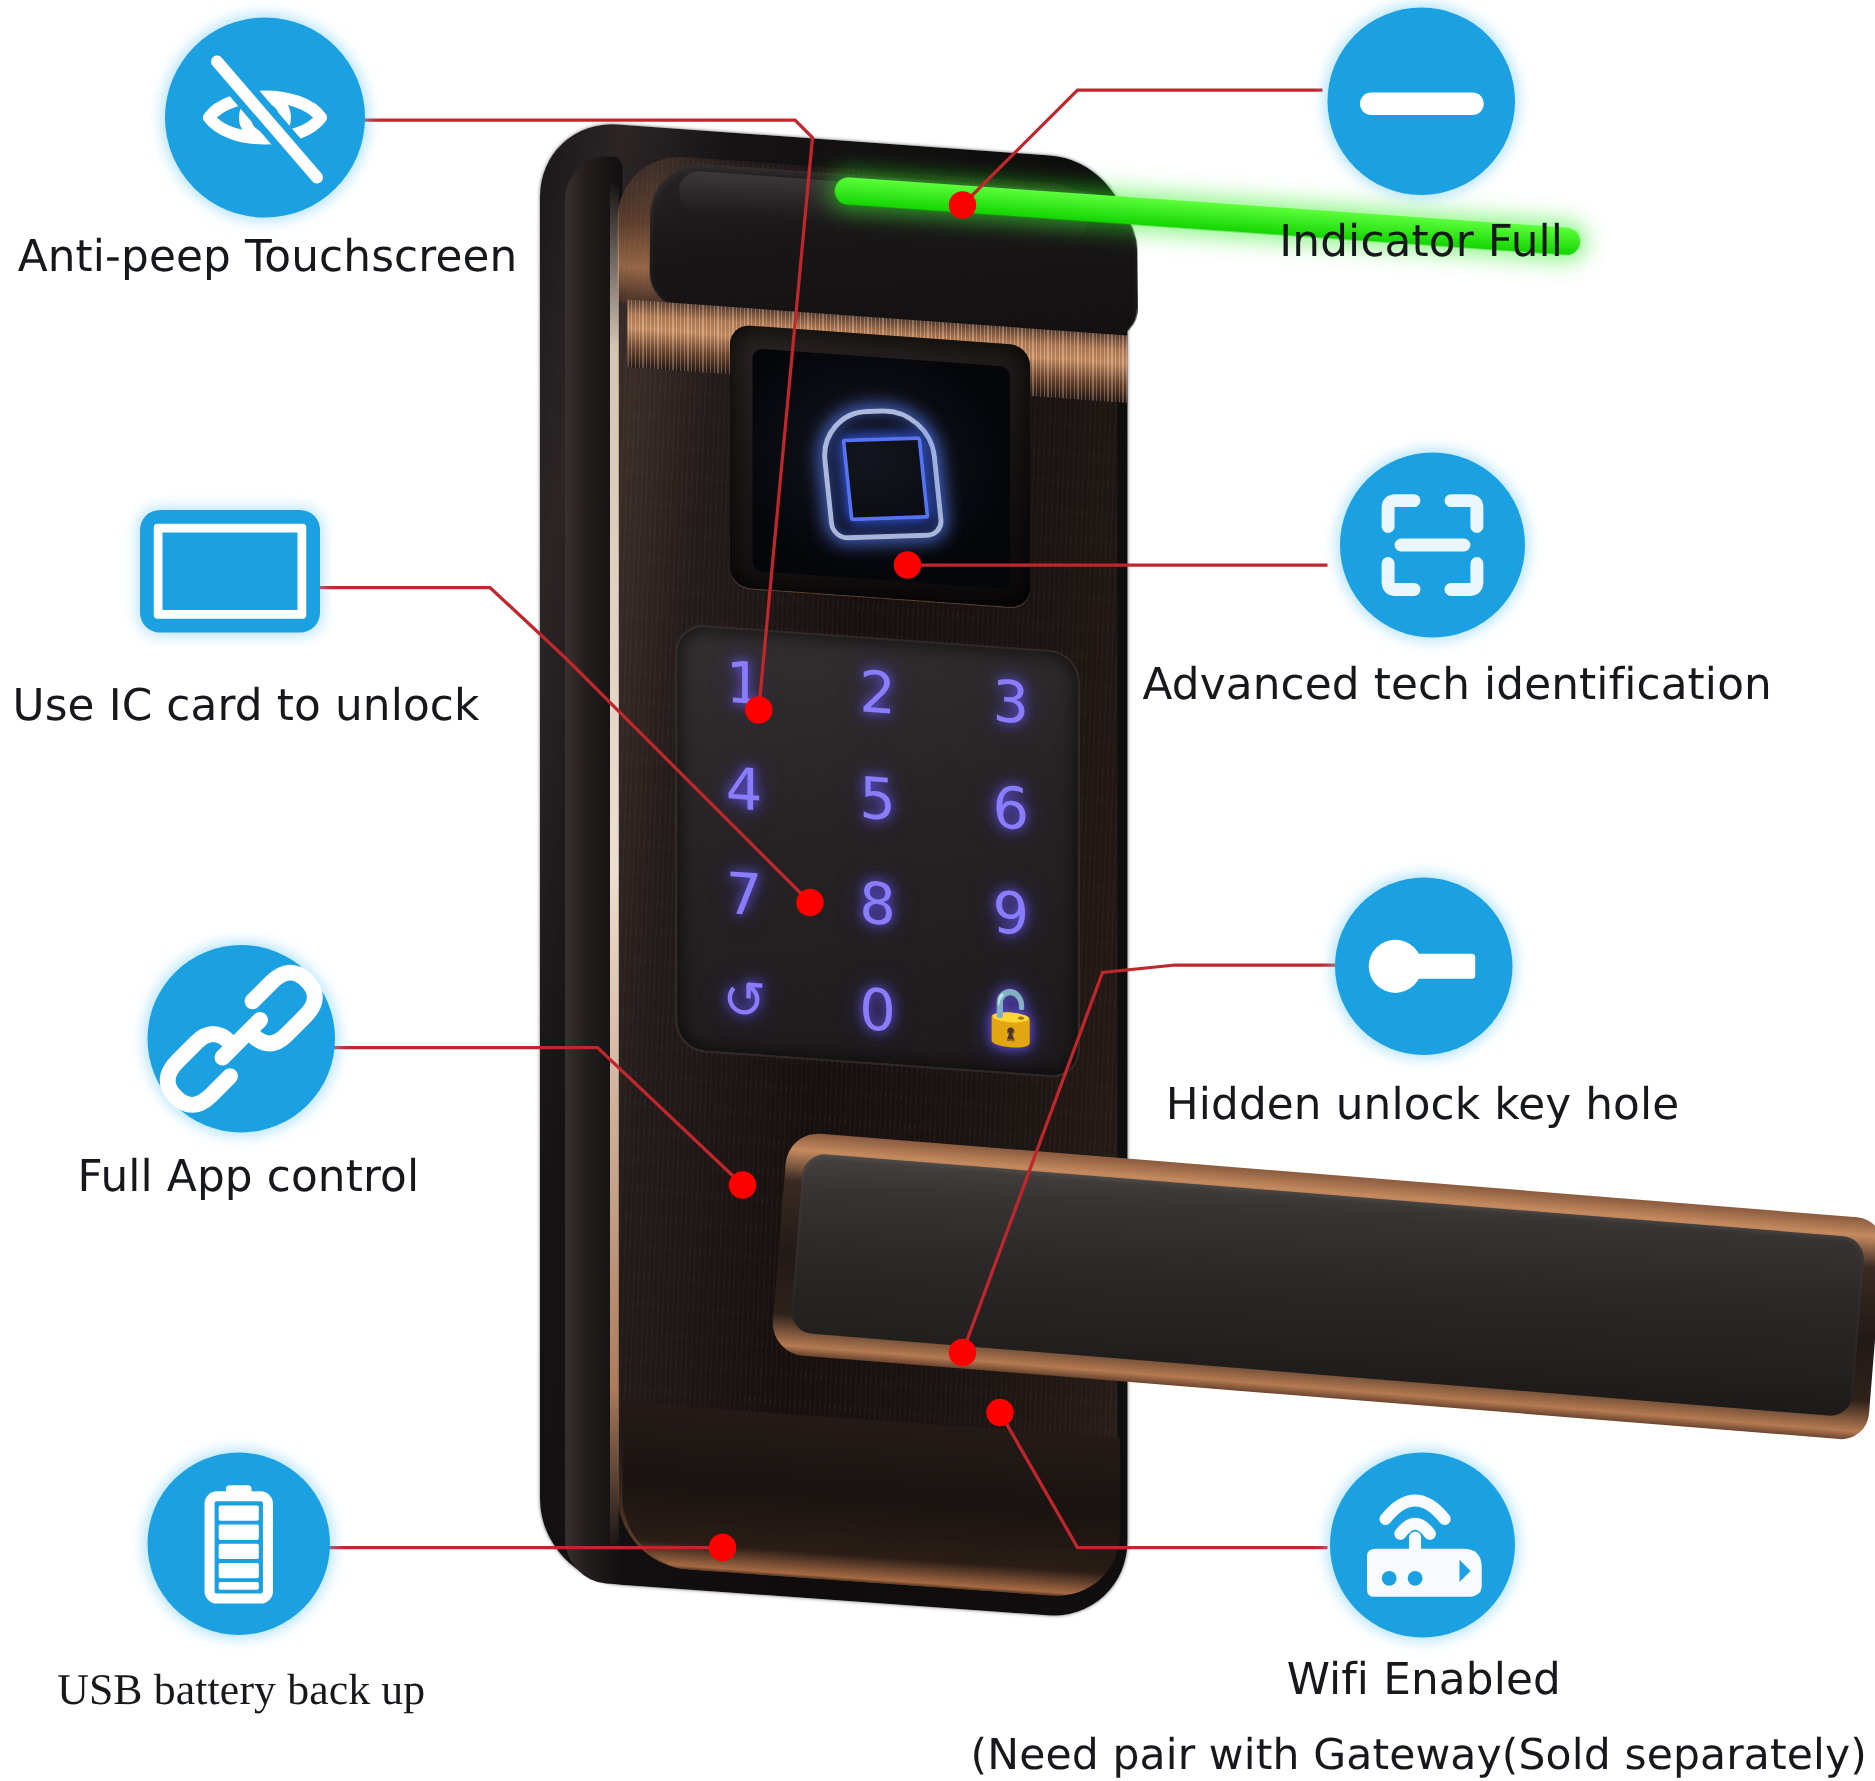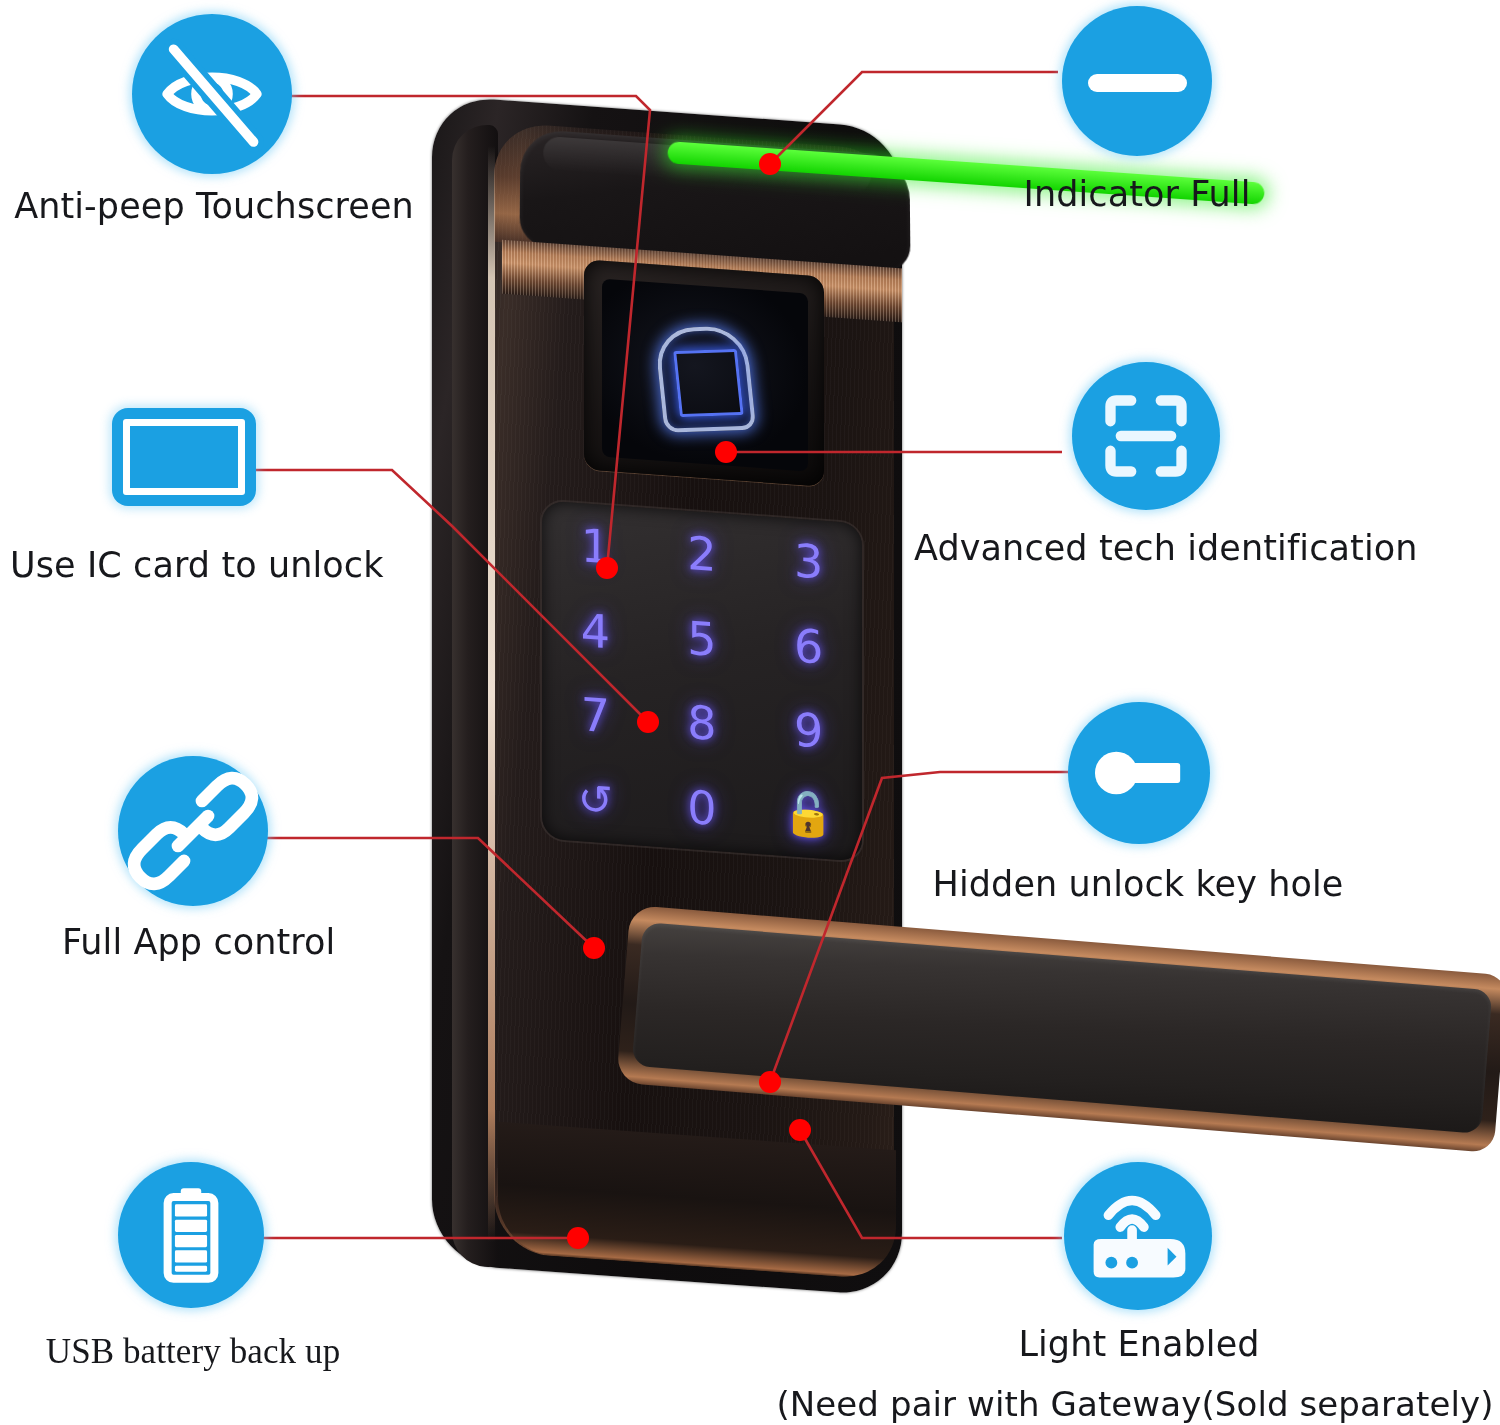--- a/index.html
+++ b/index.html
@@ -385,17 +385,17 @@
         <g fill="#f7fbff">
           <path d="M20 56 Q20 52 25 52 L72 52 Q82 52 82 62 L82 72 Q82 78 74 78 L24 78 Q20 78 20 74 Z"></path>
         </g>
         <g fill="#1BA0E2">
           <circle cx="32" cy="68" r="4"></circle>
           <circle cx="46" cy="68" r="4"></circle>
           <path d="M70 58 L76 64 L70 70 Z"></path>
         </g>
       </svg>
     </div>
-    <div class="caption" style="position:absolute;left:-60px;top:162px;width:270px;text-align:center;">Light Enabled</div>
+    <div class="caption" style="position:absolute;left:-60px;top:162px;width:270px;text-align:center;">Wifi Enabled</div>
     <div class="caption sub" style="position:absolute;left:-324px;top:222px;width:790px;text-align:center;">(Need pair with Gateway(Sold separately)</div>
   </div>
 
 </div>
 
 </body></html>

